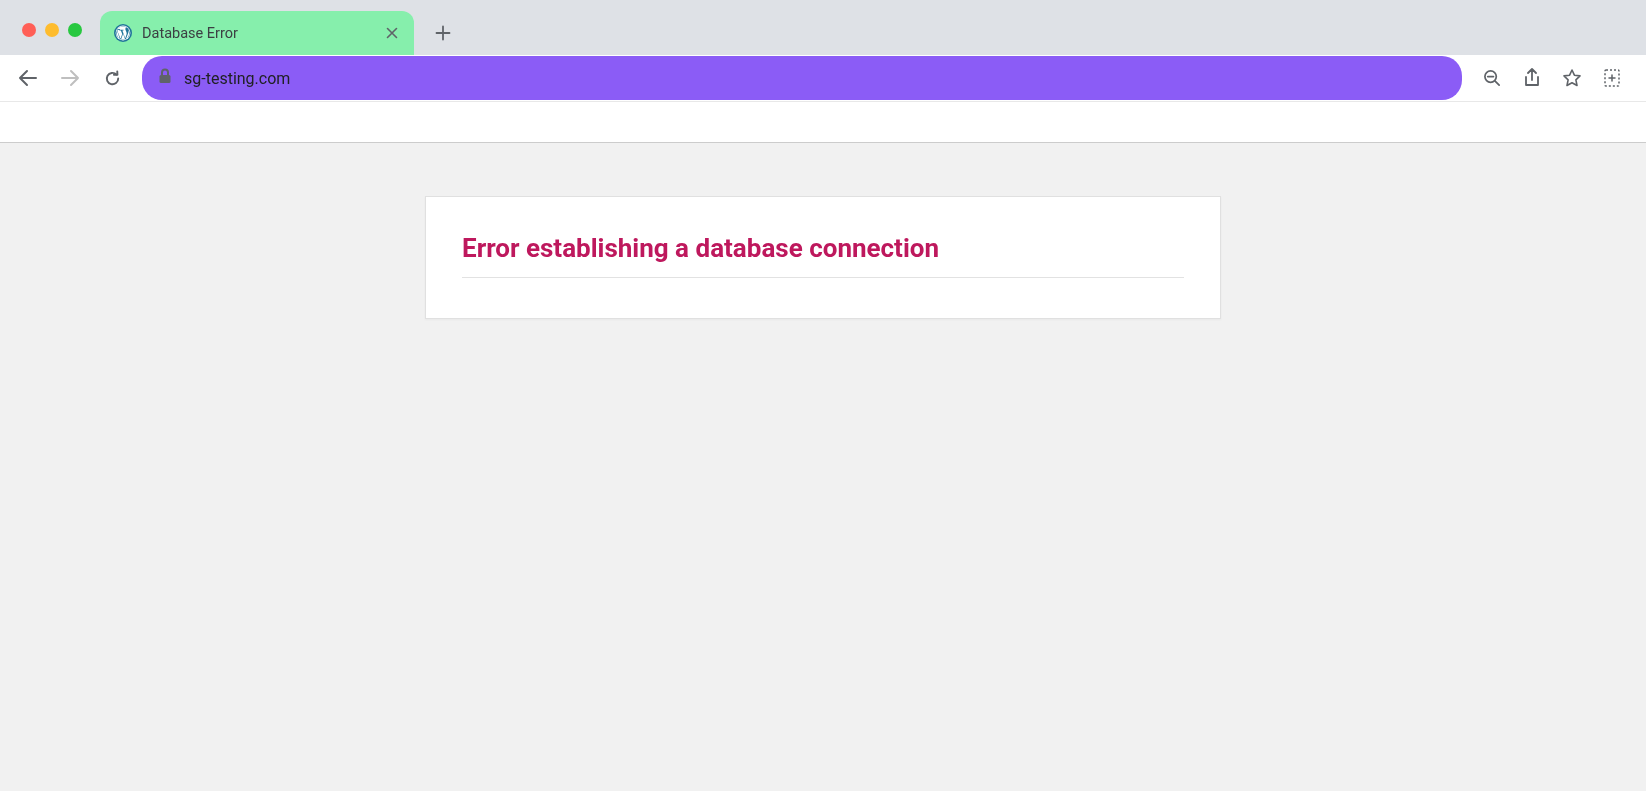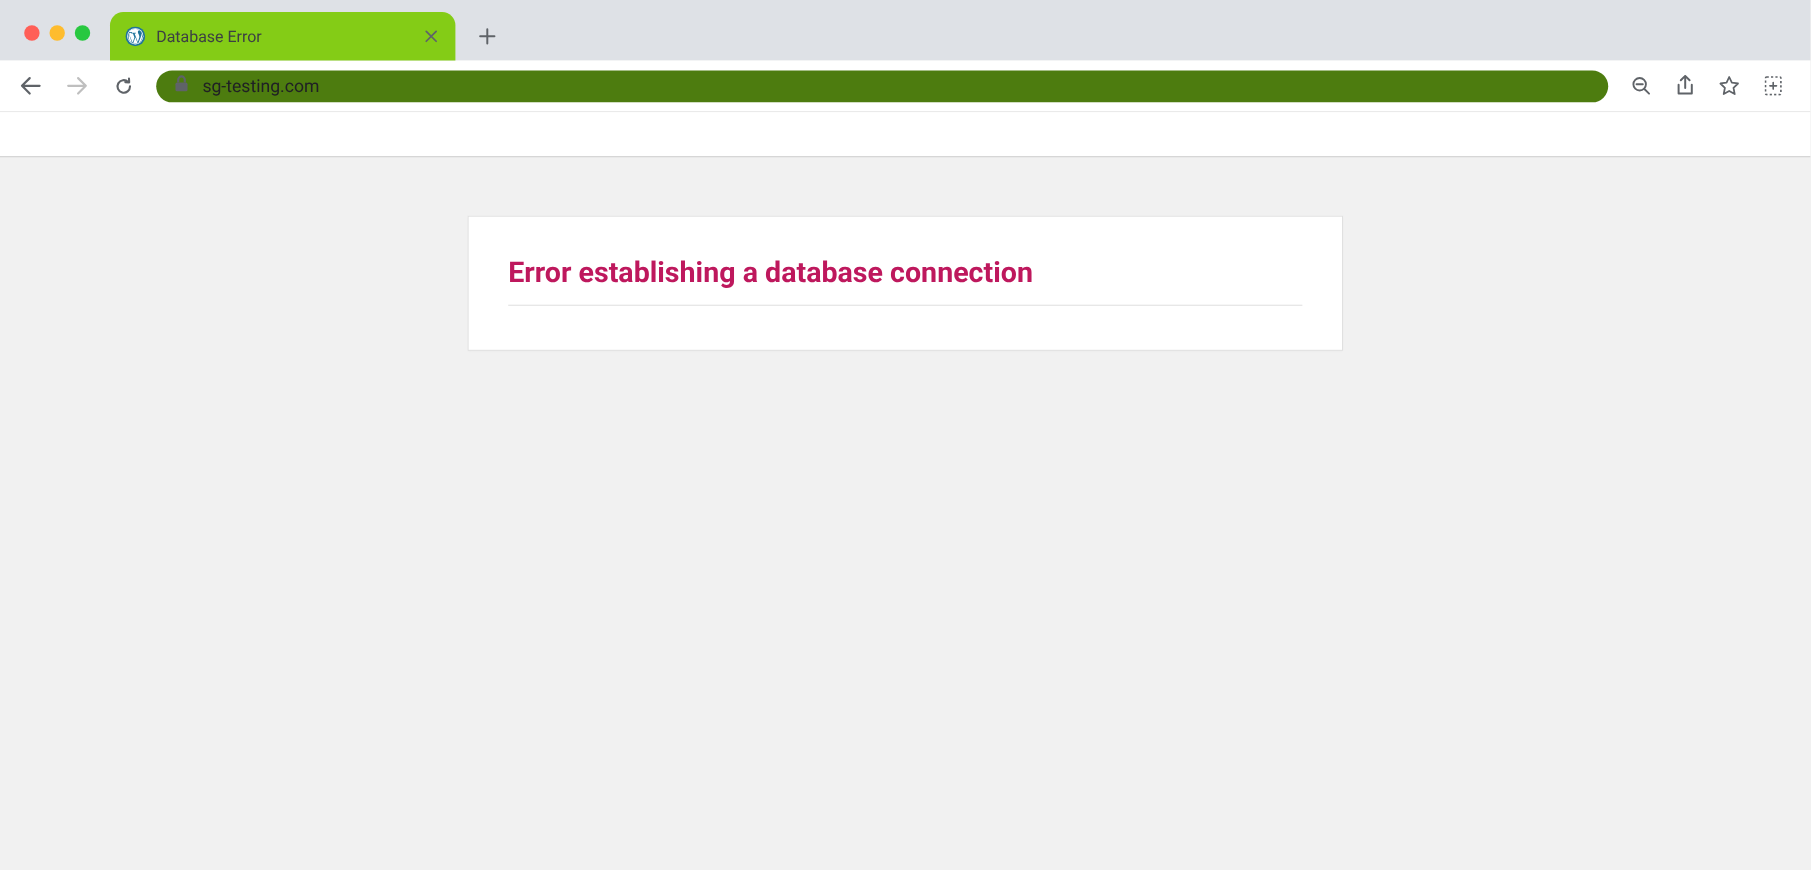--- a/index.html
+++ b/index.html
@@ -29,21 +29,21 @@
     }
     .traffic-light {
       width: 14px;
       height: 14px;
       border-radius: 50%;
     }
     .tl-red { background: #ff5f57; }
     .tl-yellow { background: #febc2e; }
     .tl-green { background: #28c840; }
     .tab {
-      background: #84cc16;
+      background: #86efac;
       border-radius: 12px 12px 0 0;
       height: 44px;
       width: 314px;
       display: flex;
       align-items: center;
       padding: 0 14px;
       gap: 10px;
       margin-left: 6px;
     }
     .favicon {
@@ -95,23 +95,23 @@
       justify-content: center;
       color: #5f6368;
       cursor: pointer;
     }
     .nav-btn.disabled {
       color: #bfbfbf;
       cursor: default;
     }
     .address-bar {
       flex: 1;
-      background: #4d7c0f;
+      background: #8b5cf6;
       border-radius: 20px;
-      height: 29px;
+      height: 44px;
       display: flex;
       align-items: center;
       padding: 0 16px;
       gap: 12px;
       margin: 0 6px;
     }
     .lock-icon {
       color: #5f6368;
       flex-shrink: 0;
     }

